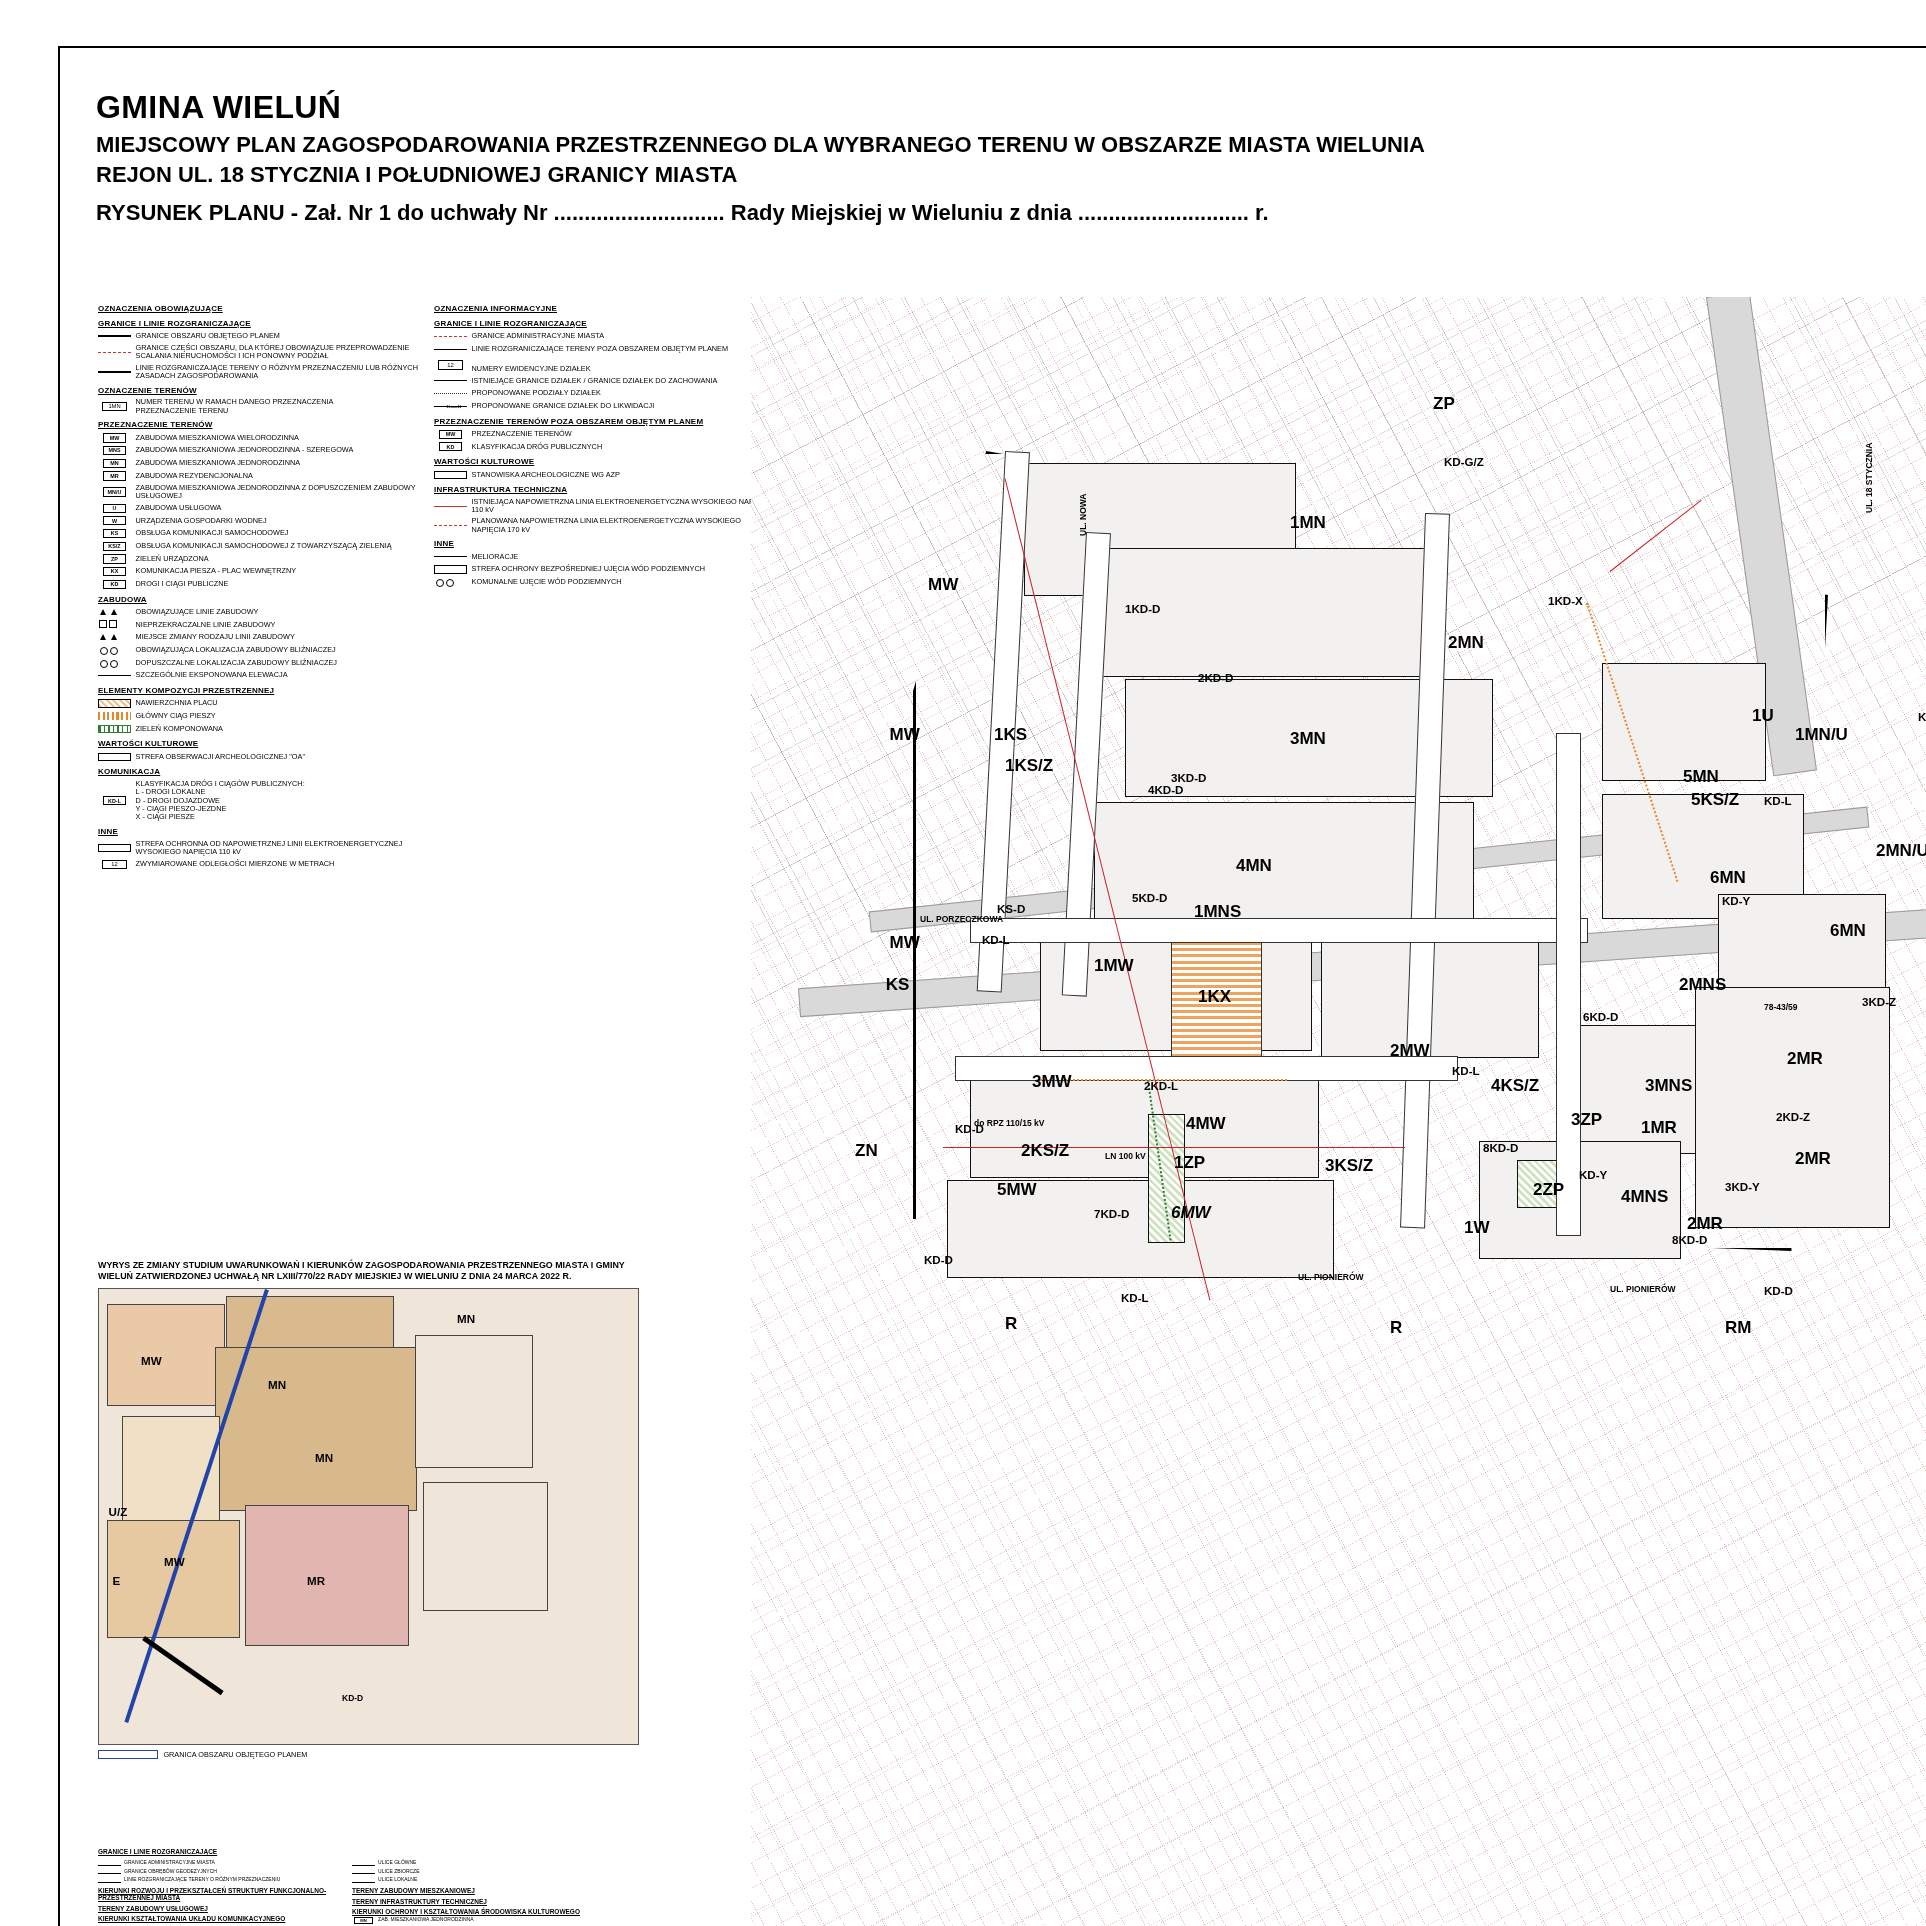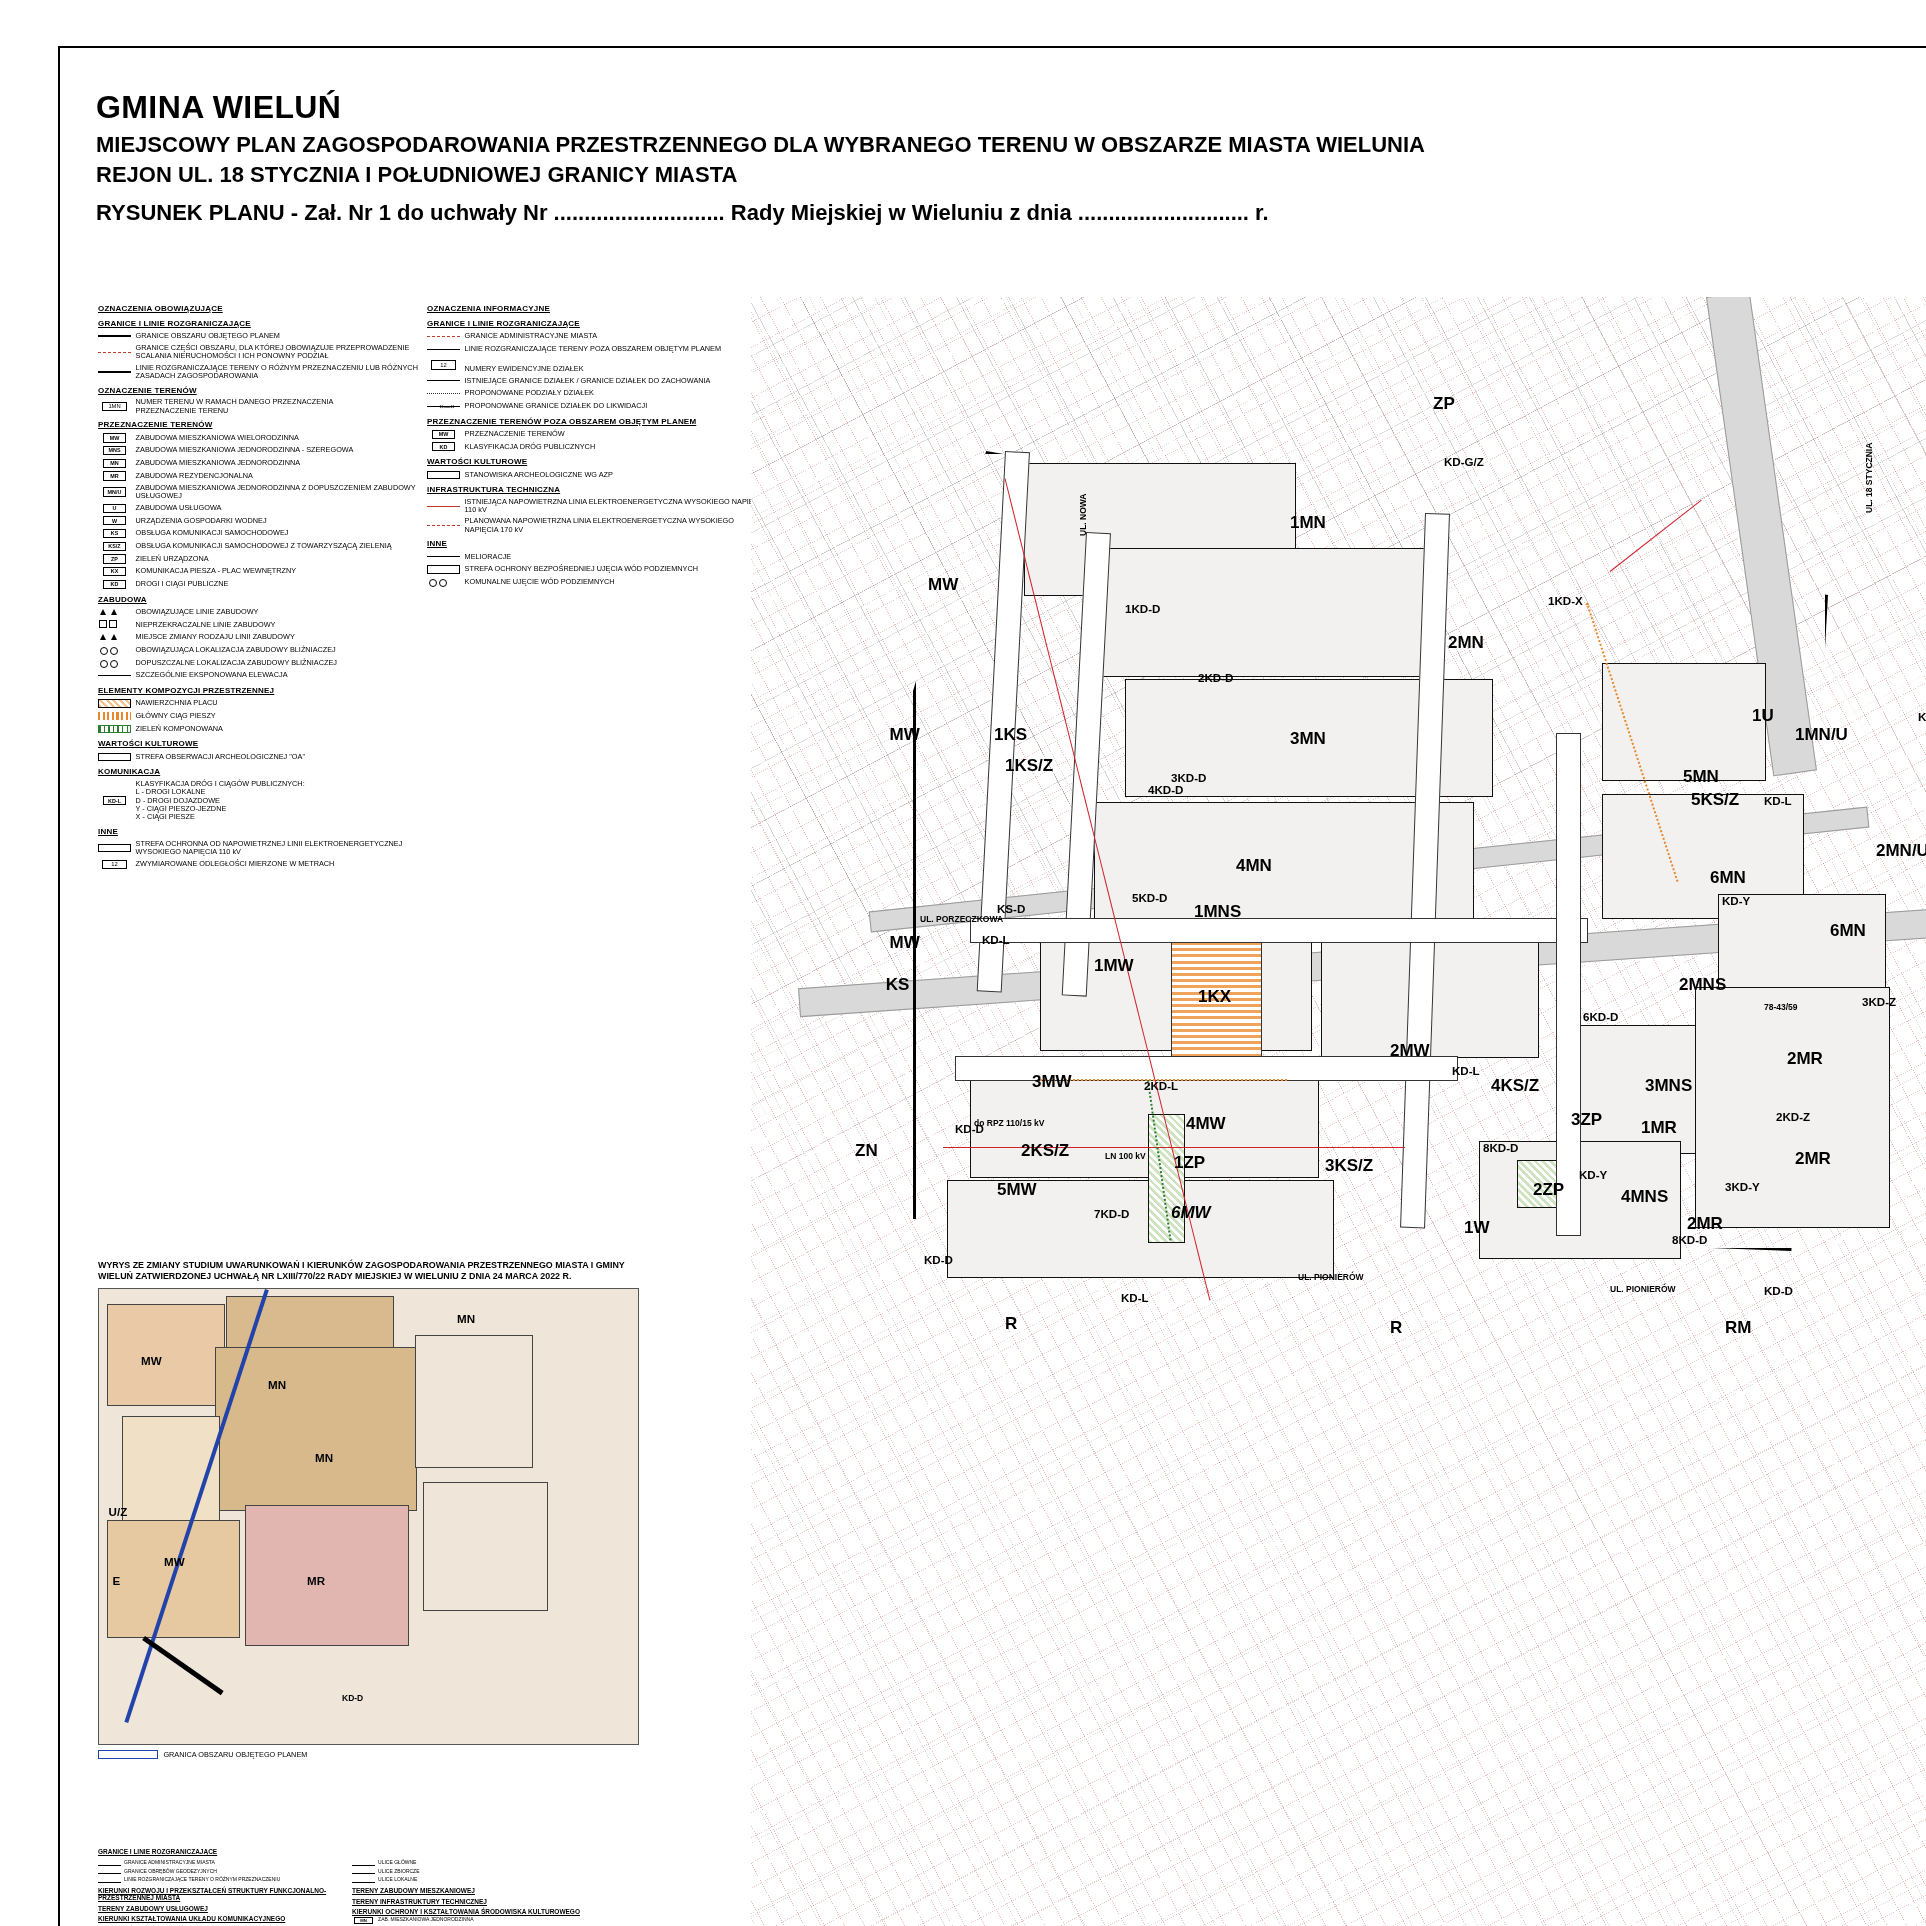--- a/index.html
+++ b/index.html
@@ -11,21 +11,21 @@
   .hdr{position:absolute;left:96px;top:89px;width:2311px;}
   .hdr .l1{font-size:32px;font-weight:bold;letter-spacing:0.4px;}
   .hdr .l2{font-size:22px;font-weight:bold;margin-top:6.2px;}
   .hdr .l3{font-size:22px;font-weight:bold;margin-top:3.9px;}
   .hdr .l4{font-size:22px;font-weight:bold;margin-top:11.6px;}
 
   
   .legend{position:absolute;left:98px;top:304px;width:686px;font-size:7.7px;line-height:1.18;}
   .legcol{position:absolute;top:0;}
   .legcol.a{left:0;width:339px;}
-  .legcol.b{left:329px;width:339px;}
+  .legcol.b{left:336px;width:339px;}
   .lsec{font-size:8px;font-weight:bold;text-decoration:underline;margin:5.4px 0 3.1px;letter-spacing:0.2px;}
   .lsec.first{margin-top:0;}
   .lrow{display:flex;align-items:center;margin-bottom:2.7px;}
   .lsym{width:33px;min-width:33px;height:10px;margin-right:4.6px;position:relative;}
   .ltxt{font-size:7.3px;line-height:1.15;}
   .sym-solid{border-top:2.7px solid #000;position:absolute;top:3.9px;left:0;right:0;}
   .sym-dash{border-top:1.5px dashed #c0392b;position:absolute;top:4.2px;left:0;right:0;}
   .sym-thin{border-top:0.8px solid #000;position:absolute;top:4.6px;left:0;right:0;}
   .sym-red{border-top:1.2px solid #c0392b;position:absolute;top:4.6px;left:0;right:0;}
   .sym-dot{border-top:1.2px dotted #333;position:absolute;top:4.6px;left:0;right:0;}

